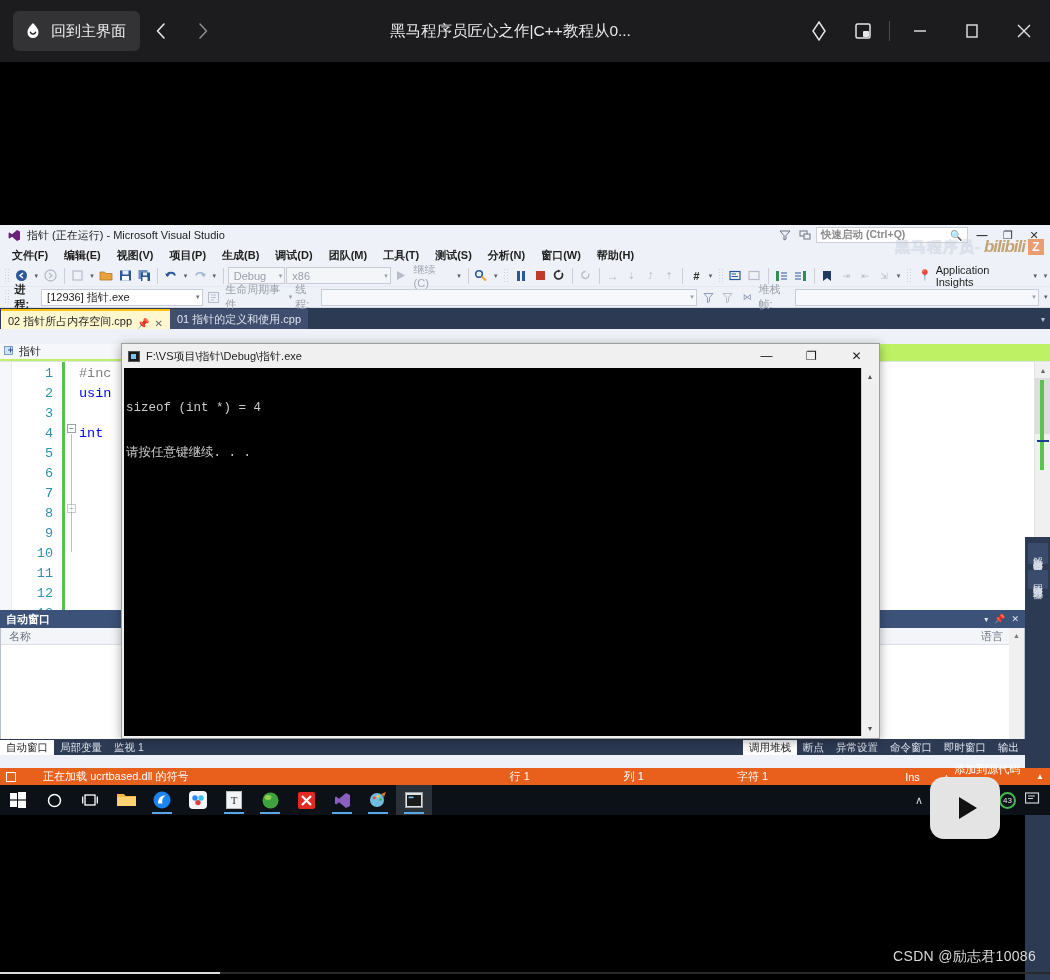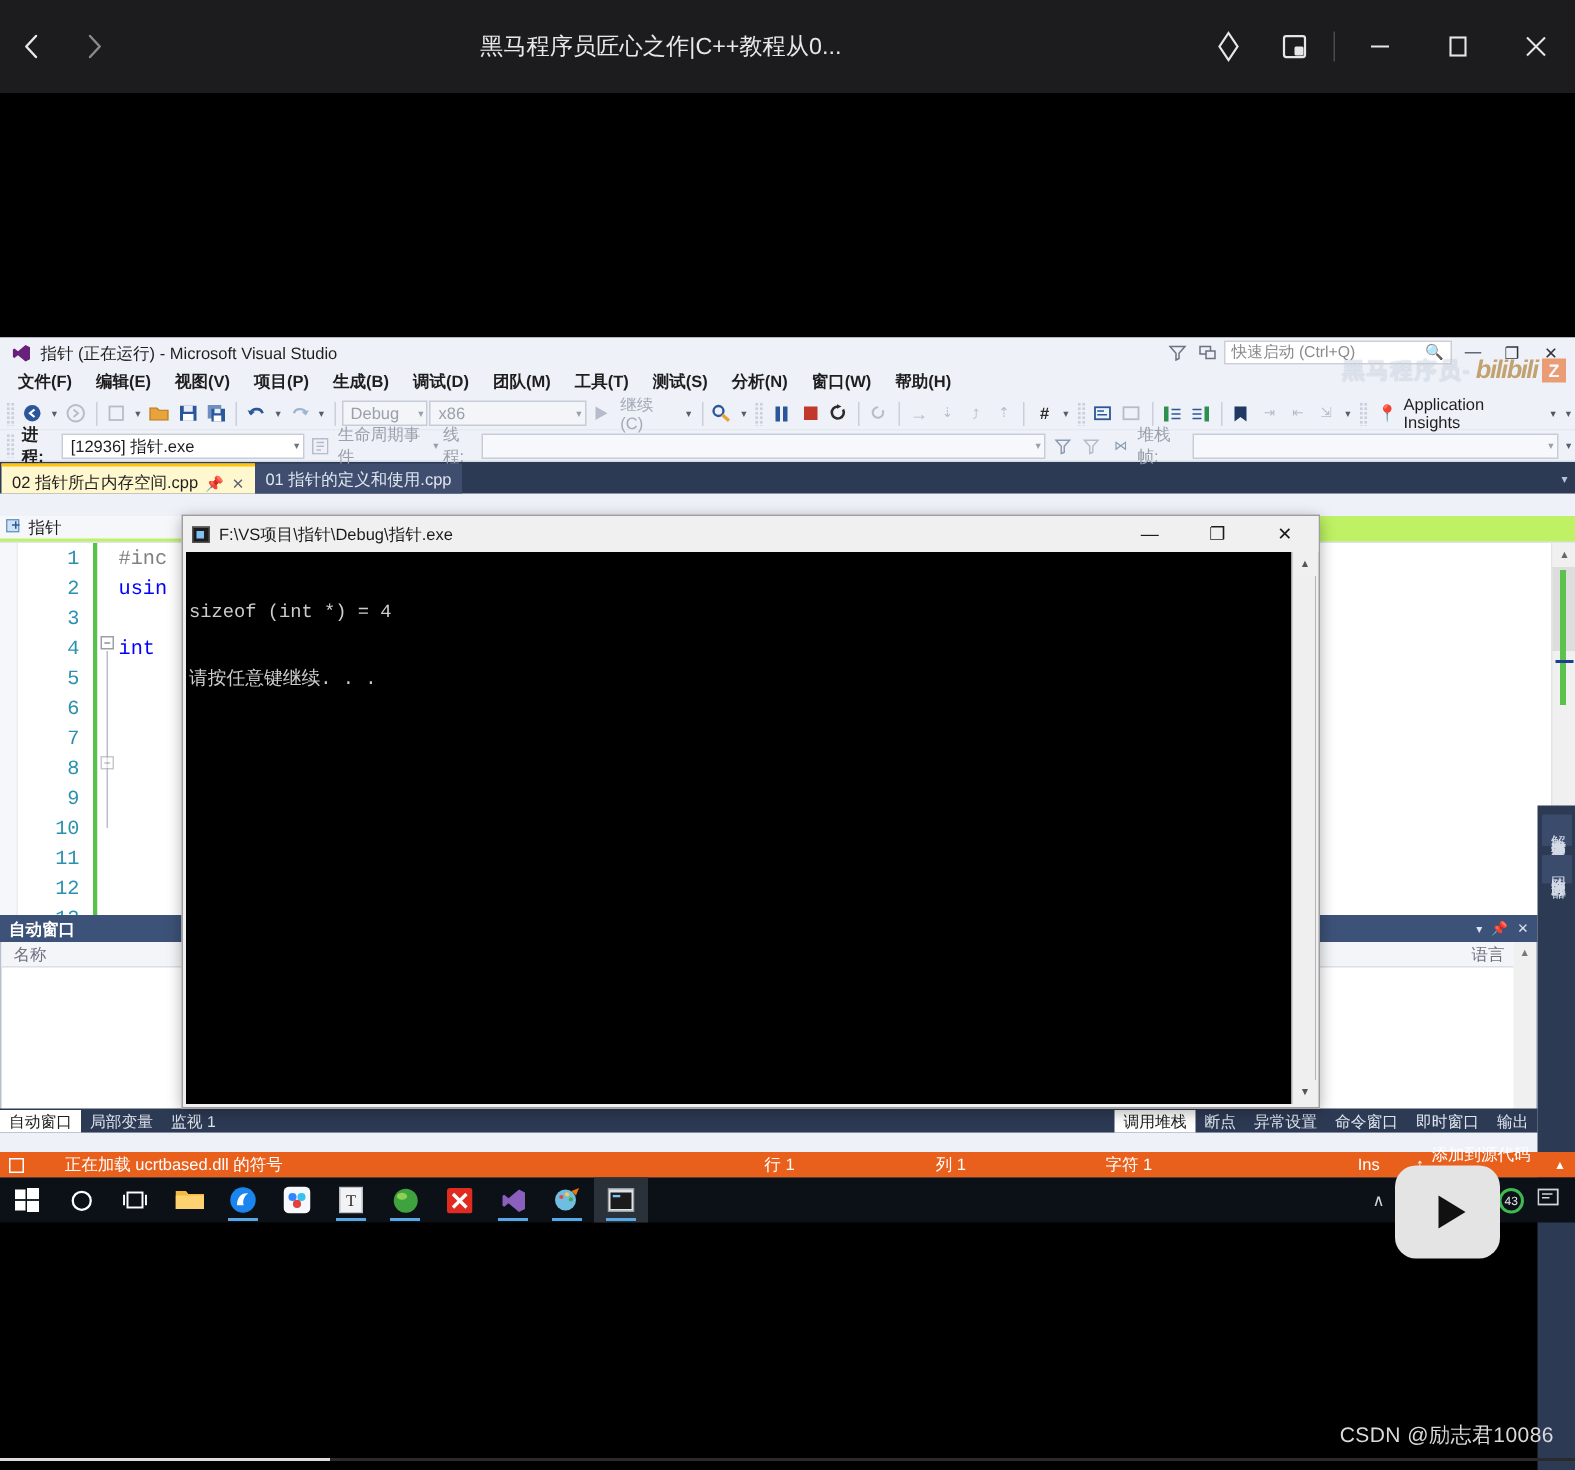--- a/index.html
+++ b/index.html
@@ -52,21 +52,21 @@
     height: 20px; background: #eef1f7; display: flex; align-items: center;
     padding: 0 4px; position: relative;
   }
   .vs-logo {
     width: 14px; height: 14px; margin: 0 6px 0 3px;
     display: flex; align-items: center; justify-content: center;
   }
   .vs-title-text { font-size: 11px; color: #1e1e1e; }
   .vs-title-right {
     position: absolute; right: 0; top: 0; height: 20px;
-    display: flex; align-items: center; gap: 2px; padding-right: 4px;
+    display: flex; align-items: center; gap: 2px; padding-right: 4px; font-weight: bold;
   }
   .qlaunch {
     width: 152px; height: 16px; background: #fff; border: 1px solid #ccced6;
     display: flex; align-items: center; padding: 0 4px;
     color: #8a8a8a; font-size: 10.5px; position: relative;
   }
   .qlaunch .mag { position: absolute; right: 4px; color: #5b6573; font-size: 10px; }
   .tbtn {
     width: 24px; height: 18px; display: flex; align-items: center; justify-content: center;
     color: #30363d; font-size: 11px; cursor: pointer;
@@ -309,20 +309,29 @@
   }
   .bottom-line { position: absolute; left: 0; bottom: 6px; width: 1050px; height: 2px; background: #2a2a2a; }
   .bottom-line .prog { width: 220px; height: 2px; background: #dcdcdc; }
 </style>
 </head>
 <body>
 
 <div class="page">
 
   <div class="player-bar">
+    <div class="home-btn">
+      <span class="home-ico">
+        <svg width="20" height="20" viewBox="0 0 20 20">
+          <path d="M10 2 C6 6 4.5 8.5 4.5 11.5 A5.5 5.5 0 0 0 15.5 11.5 C15.5 8.5 14 6 10 2 Z" fill="#fff"></path>
+          <path d="M7.4 11.2 a2.8 2.8 0 0 0 5.2 0" stroke="#1c1c1e" stroke-width="1.4" fill="none" stroke-linecap="round"></path>
+        </svg>
+      </span>
+      <span>回到主界面</span>
+    </div>
     <div class="nav-arrow">
       <svg width="16" height="20" viewBox="0 0 16 20">
         <path d="M11 3 L4.5 10 L11 17" stroke="#e8e8e8" stroke-width="1.6" fill="none" stroke-linecap="round" stroke-linejoin="round"></path>
       </svg>
     </div>
     <div class="nav-arrow dim">
       <svg width="16" height="20" viewBox="0 0 16 20">
         <path d="M5 3 L11.5 10 L5 17" stroke="#8a8a8e" stroke-width="1.6" fill="none" stroke-linecap="round" stroke-linejoin="round"></path>
       </svg>
     </div>

